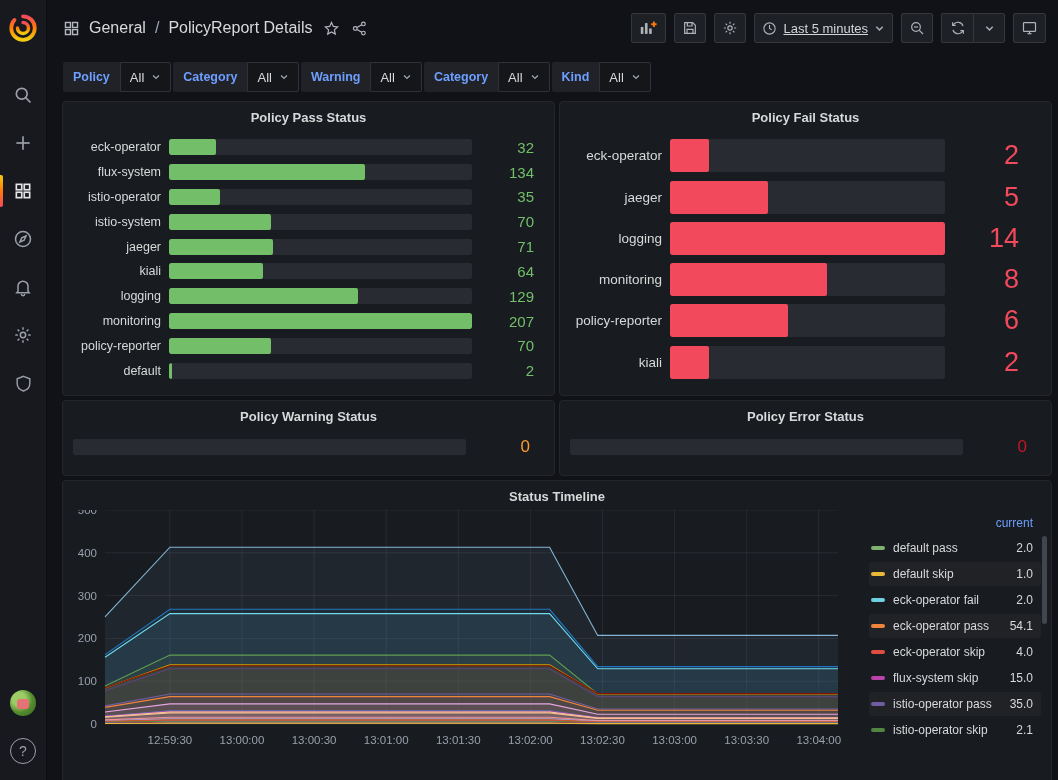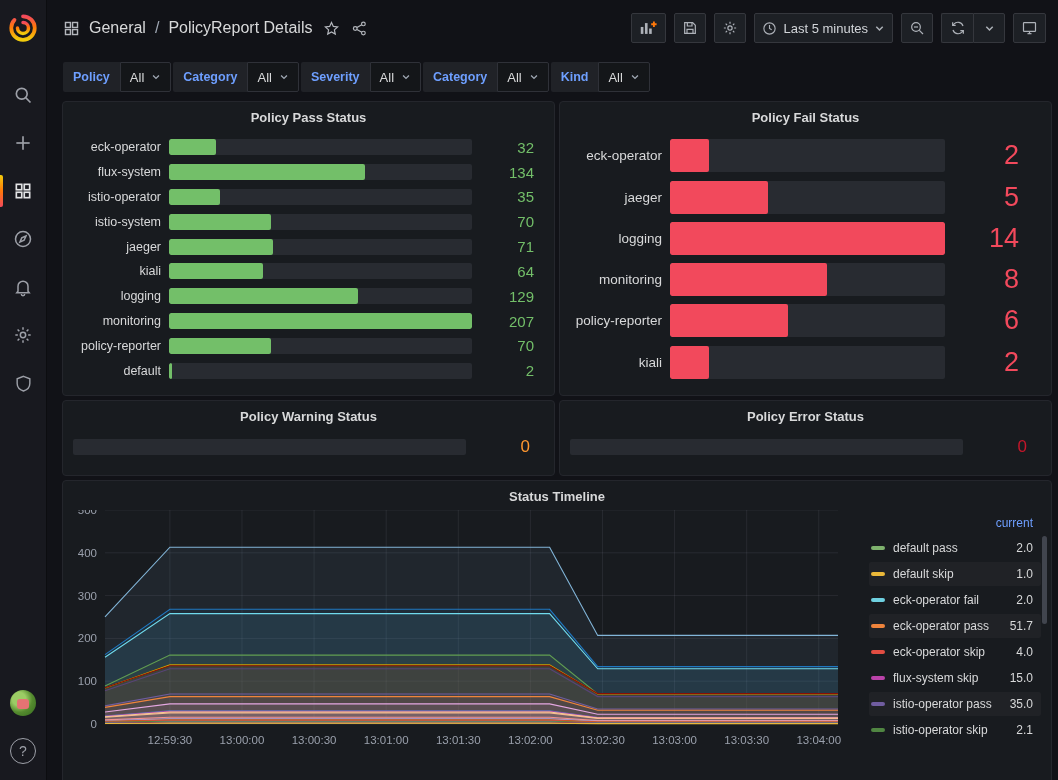--- a/index.html
+++ b/index.html
@@ -33,21 +33,21 @@
   .bc-sep { color:#9fa7b3; }
   .bc-icon, .bc-star, .bc-share { color:#b4b7bd; display:flex; align-items:center; }
   .bc-star, .bc-share { cursor:pointer; margin-left:2px; }
   .toolbar { margin-left:auto; display:flex; align-items:center; gap:8px; }
   .tbtn { height:30px; min-width:32px; padding:0 7px; background:#1d2025; border:1px solid #35373d;
     border-radius:2px; display:flex; align-items:center; justify-content:center; gap:6px;
     color:#aeb2b9; cursor:pointer; font-size:13px; }
   .tgroup { display:flex; }
   .tgroup .tbtn:first-child { border-radius:2px 0 0 2px; border-right:none; }
   .tgroup .tbtn:last-child { border-radius:0 2px 2px 0; }
-  .tlabel { color:#d2d5d9; font-weight:500; white-space:nowrap; }
+  .tlabel { color:#d2d5d9; font-weight:500; white-space:nowrap;text-decoration:underline; }
 
   
   .filters { display:flex; align-items:center; gap:2px; padding:6px 16px 8px 16px; }
   .filter { display:flex; }
   .f-label { height:30px; display:flex; align-items:center; padding:0 10px; background:#202227;
     color:#6e9fff; font-size:12.5px; font-weight:600; border-radius:2px 0 0 2px; }
   .f-value { height:30px; display:flex; align-items:center; gap:7px; padding:0 9px;
     border:1px solid #2f3138; color:#d8d9da; font-size:13px; font-weight:500;
     border-radius:0 2px 2px 0; cursor:pointer; background:#141619; }
 
@@ -269,21 +269,21 @@
         <div class="filter">
           <div class="f-label">Category</div>
           <div class="f-value">
             <span>All</span>
             <span><svg width="10" height="10" viewBox="0 0 12 12" fill="none" stroke="#9fa7b3" stroke-width="1.6">
                 <path d="M2.5 4.2l3.5 3.5 3.5-3.5"></path>
               </svg></span>
           </div>
         </div>
         <div class="filter">
-          <div class="f-label">Severity</div>
+          <div class="f-label">Warning</div>
           <div class="f-value">
             <span>All</span>
             <span><svg width="10" height="10" viewBox="0 0 12 12" fill="none" stroke="#9fa7b3" stroke-width="1.6">
                 <path d="M2.5 4.2l3.5 3.5 3.5-3.5"></path>
               </svg></span>
           </div>
         </div>
         <div class="filter">
           <div class="f-label">Category</div>
           <div class="f-value">
@@ -543,21 +543,21 @@
                   <span class="lg-value">1.0</span>
                 </div>
                 <div class="lg-row">
                   <span class="lg-swatch" style="background: rgb(110, 208, 224);"></span>
                   <span class="lg-label">eck-operator fail</span>
                   <span class="lg-value">2.0</span>
                 </div>
                 <div class="lg-row alt">
                   <span class="lg-swatch" style="background: rgb(239, 132, 60);"></span>
                   <span class="lg-label">eck-operator pass</span>
-                  <span class="lg-value">51.7</span>
+                  <span class="lg-value">54.1</span>
                 </div>
                 <div class="lg-row">
                   <span class="lg-swatch" style="background: rgb(226, 77, 66);"></span>
                   <span class="lg-label">eck-operator skip</span>
                   <span class="lg-value">4.0</span>
                 </div>
                 <div class="lg-row">
                   <span class="lg-swatch" style="background: rgb(186, 67, 169);"></span>
                   <span class="lg-label">flux-system skip</span>
                   <span class="lg-value">15.0</span>

